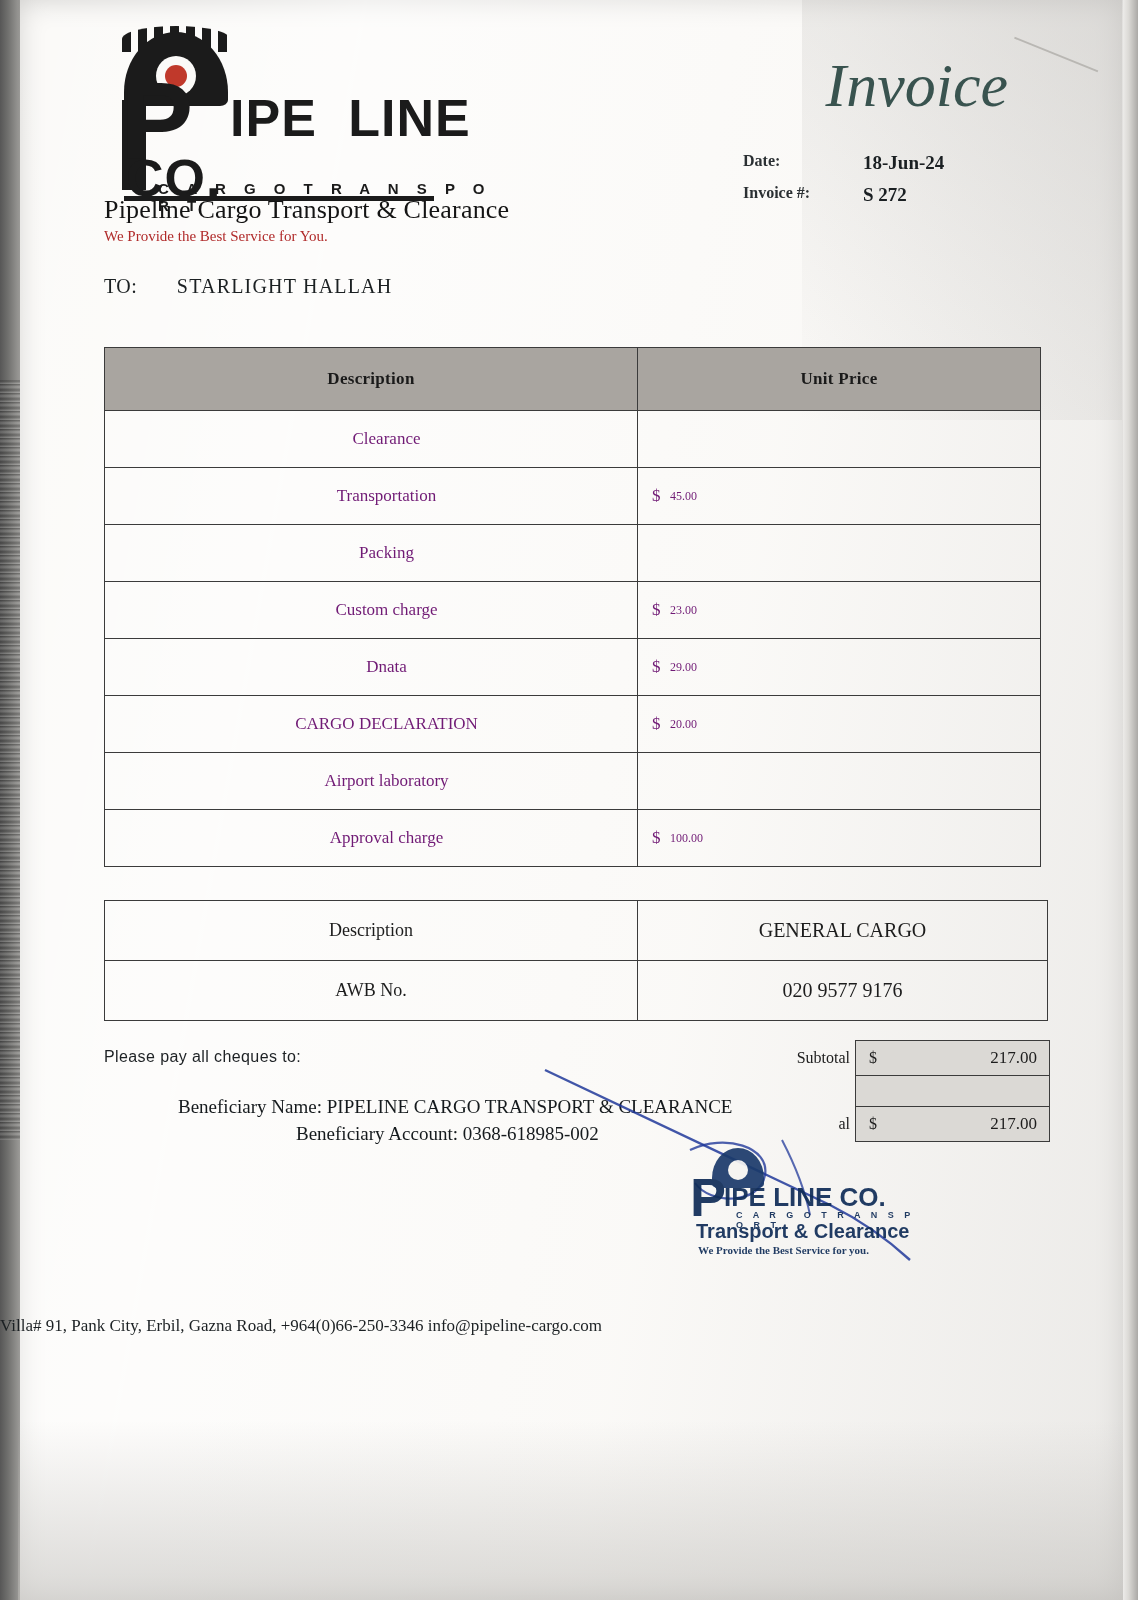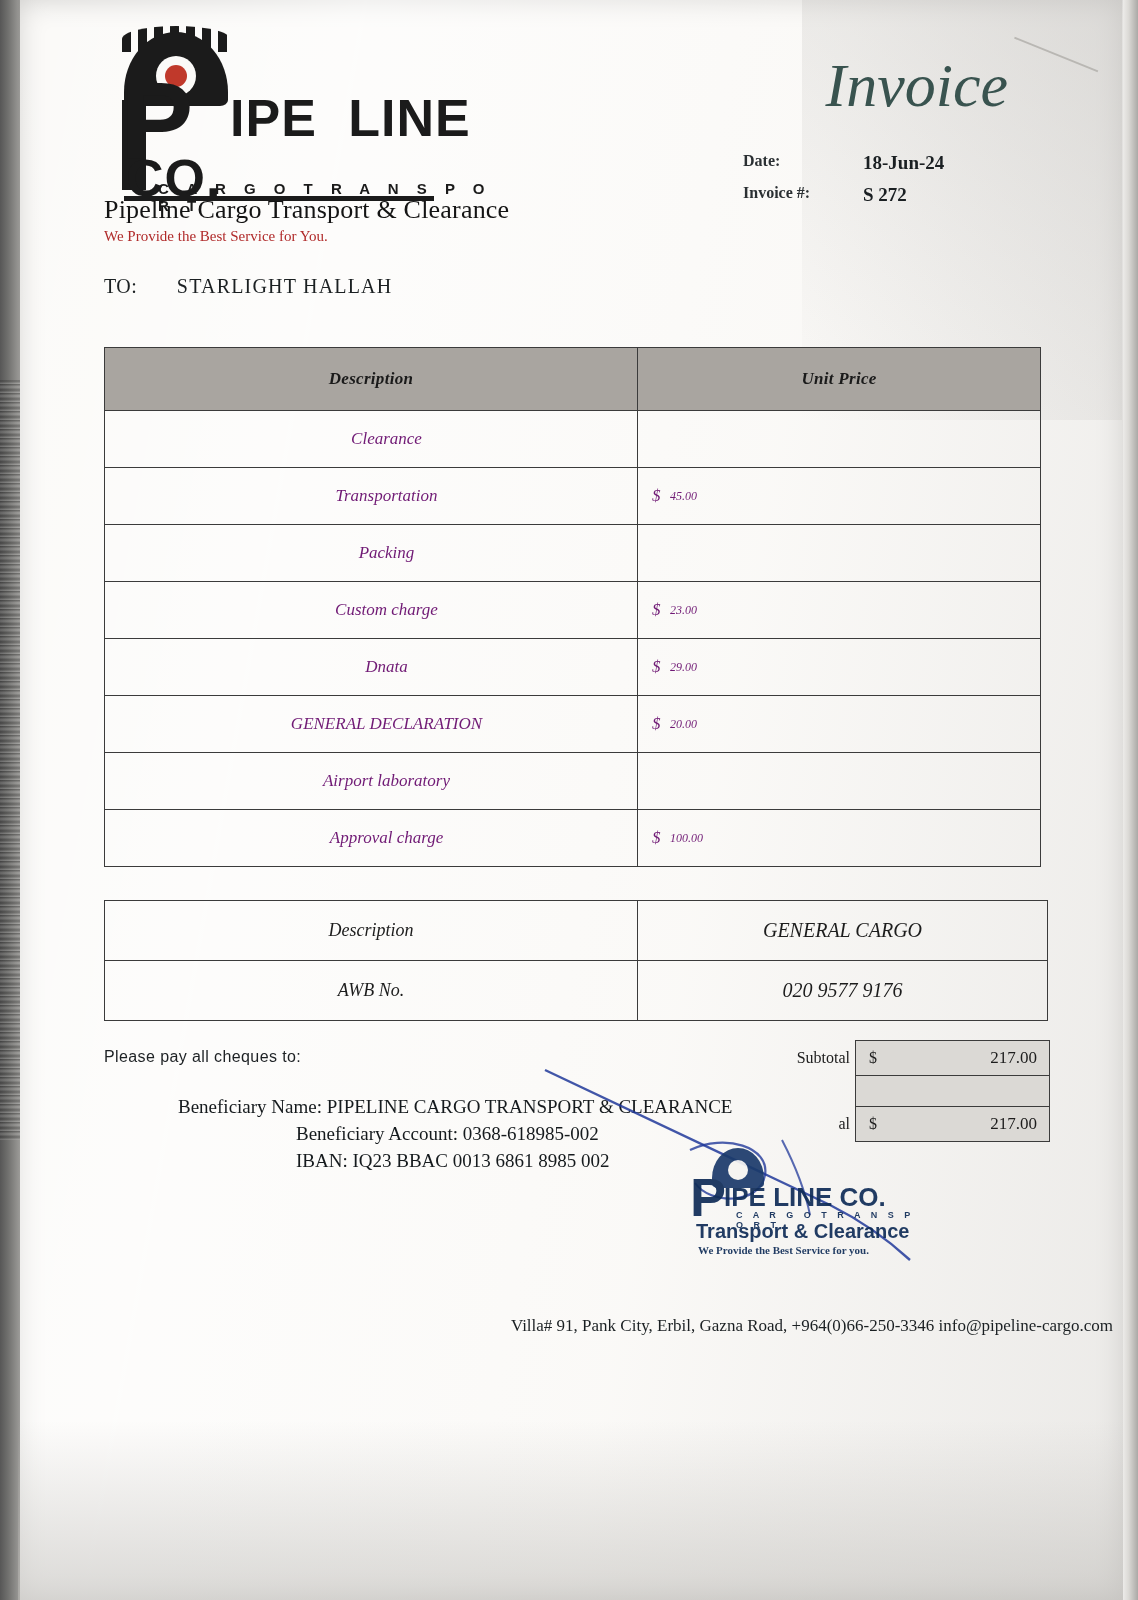--- a/index.html
+++ b/index.html
@@ -223,21 +223,20 @@
     letter-spacing: .5px;
   }
   .to-line .to-lbl { margin-right: 34px; }
   .to-line .to-val { letter-spacing: 1.2px; }
 
   
   table.grid {
     border-collapse: collapse;
     position: absolute;
     table-layout: fixed;
-    font-style: italic;
   }
   table.grid td, table.grid th {
     border: 1px solid #3b3b3b;
     font-weight: normal;
   }
   #items-table {
     left: 104px;
     top: 347px;
     width: 930px;
   }
@@ -345,24 +344,24 @@
     position: absolute;
     left: 0;
     top: 1268px;
     width: 1105px;
     text-align: center;
     font-size: 23px;
     color: #16191c;
   }
   .footer-addr {
     position: absolute;
-    left: 8px;
+    left: 0;
     top: 1316px;
     width: 1105px;
-    text-align: right;
+    text-align: left;
     font-size: 17px;
     color: #1b2023;
   }
 
   
   .stamp {
     position: absolute;
     left: 690px;
     top: 1140px;
     width: 230px;
@@ -532,21 +531,21 @@
         </td>
       </tr>
       <tr>
         <td class="c-desc">Dnata</td>
         <td class="c-price price-cell">
           <span class="cur">$</span>
           <span class="amt">29.00</span>
         </td>
       </tr>
       <tr>
-        <td class="c-desc">GENERAL DECLARATION</td>
+        <td class="c-desc">CARGO DECLARATION</td>
         <td class="c-price price-cell">
           <span class="cur">$</span>
           <span class="amt">20.00</span>
         </td>
       </tr>
       <tr>
         <td class="c-desc">Airport laboratory</td>
         <td class="c-price price-cell">
           <span class="cur"></span>
           <span class="amt"></span>
@@ -586,21 +585,20 @@
       <span class="tot-label">al</span>
       <span class="tot-cur">$</span>
       <span class="tot-amt">217.00</span>
     </div>
   </div>
 
   <div class="pay-head">Please pay all cheques to:</div>
   <div class="pay-lines">
     <div class="pl-1">Beneficiary Name: PIPELINE CARGO TRANSPORT &amp; CLEARANCE</div>
     <div class="pl-2">Beneficiary Account: 0368-618985-002</div>
-    <div class="pl-3">IBAN: IQ23 BBAC 0013 6861 8985 002</div>
   </div>
 
   <svg class="sig" viewBox="0 0 420 230">
     <path d="M25 15 C 110 55, 215 105, 310 150 C 340 165, 365 182, 390 205" fill="none" stroke="#20389a" stroke-width="2.4" opacity="0.85"></path>
     <path d="M170 95 C 205 78, 250 92, 245 120 C 240 150, 190 150, 175 128" fill="none" stroke="#20389a" stroke-width="2.2" opacity="0.8"></path>
     <path d="M262 85 C 275 110, 285 135, 290 160" fill="none" stroke="#20389a" stroke-width="2" opacity="0.75"></path>
   </svg>
 
   <div class="stamp">
     <div class="s-gear"></div>

